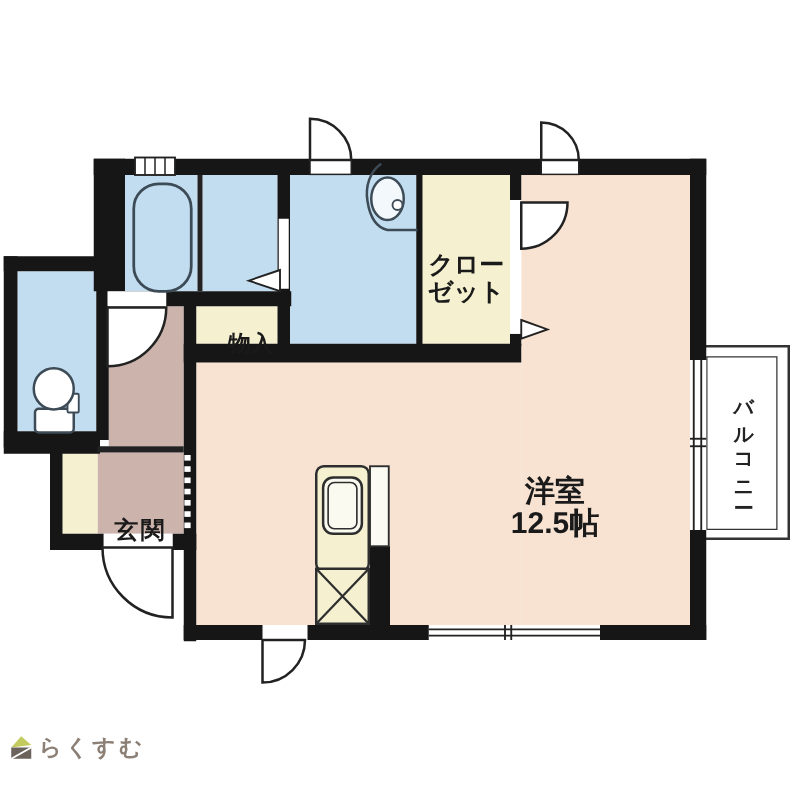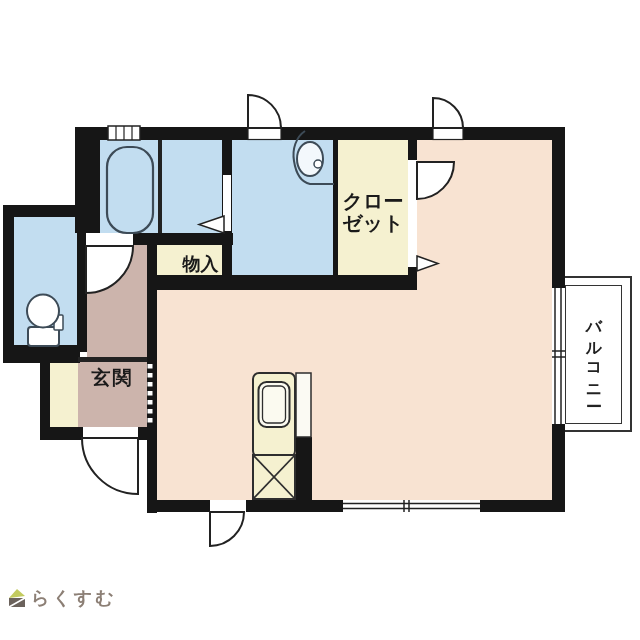--- a/index.html
+++ b/index.html
@@ -1,21 +1,21 @@
 <!DOCTYPE html>
 <html><head>
 <meta charset="utf-8">
 <style>
   html,body{margin:0;padding:0;background:#fff;}
   #plan{position:relative;width:640px;height:640px;background:#ffffff;overflow:hidden;
         font-family:"Liberation Sans",sans-serif;}
   .room{position:absolute;}
   .w{position:absolute;background:#161616;}
   .gap{position:absolute;background:#ffffff;}
-  .lbl{position:absolute;color:#1a1a1a;font-weight:bold;text-align:center;}
+  .lbl{position:absolute;color:#1a1a1a;font-weight:bold;text-align:center;margin-top:11px;}
   #svgfx{position:absolute;left:0;top:0;}
   .balc-outer{position:absolute;left:558px;top:276px;width:74px;height:156px;
               background:#fff;border:2px solid #333;box-sizing:border-box;}
   .balc-inner{position:absolute;left:565px;top:285px;width:57px;height:139px;
               background:#fff;border:1.5px solid #333;box-sizing:border-box;
               display:flex;align-items:center;justify-content:center;}
   .balc-text{writing-mode:vertical-rl;text-orientation:upright;font-size:16px;
              font-weight:bold;color:#222;letter-spacing:4px;}
   .wm{position:absolute;left:8px;top:586px;display:flex;align-items:center;gap:5px;}
   .wm-text{font-size:18px;color:#8c7f75;letter-spacing:3px;font-weight:bold;}
@@ -144,21 +144,25 @@
         <rect x="147.5" y="409" width="5" height="4.5"></rect>
       <rect x="147.5" y="418" width="5" height="4.5"></rect>
     </g>
   </svg>
 
   <div class="lbl" style="left:157px;top:252px;width:87px;font-size:18px;">物入</div>
   <div class="lbl" style="left:338px;top:190px;width:70px;font-size:20px;line-height:22px;">
     <div>クロー</div>
     <div>ゼット</div>
   </div>
-  <div class="lbl" style="left:78px;top:365px;width:69px;font-size:19px;letter-spacing:2px;">玄関</div>
+  <div class="lbl" style="left:78px;top:400px;width:69px;font-size:19px;letter-spacing:2px;">玄関</div>
+  <div class="lbl" style="left:384px;top:370px;width:120px;font-size:24px;line-height:25px;">
+    <div>洋室</div>
+    <div>12.5帖</div>
+  </div>
 
   <div class="wm">
     <svg width="18" height="20" viewBox="0 0 18 20">
       <polygon points="1,10 9,1 17,8" fill="#c3cb5f"></polygon>
       <rect x="1" y="10" width="16" height="9" fill="#6b625c"></rect>
       <line x1="1" y1="19" x2="17" y2="10" stroke="#ffffff" stroke-width="1.5"></line>
     </svg>
     <span class="wm-text">らくすむ</span>
   </div>
 

